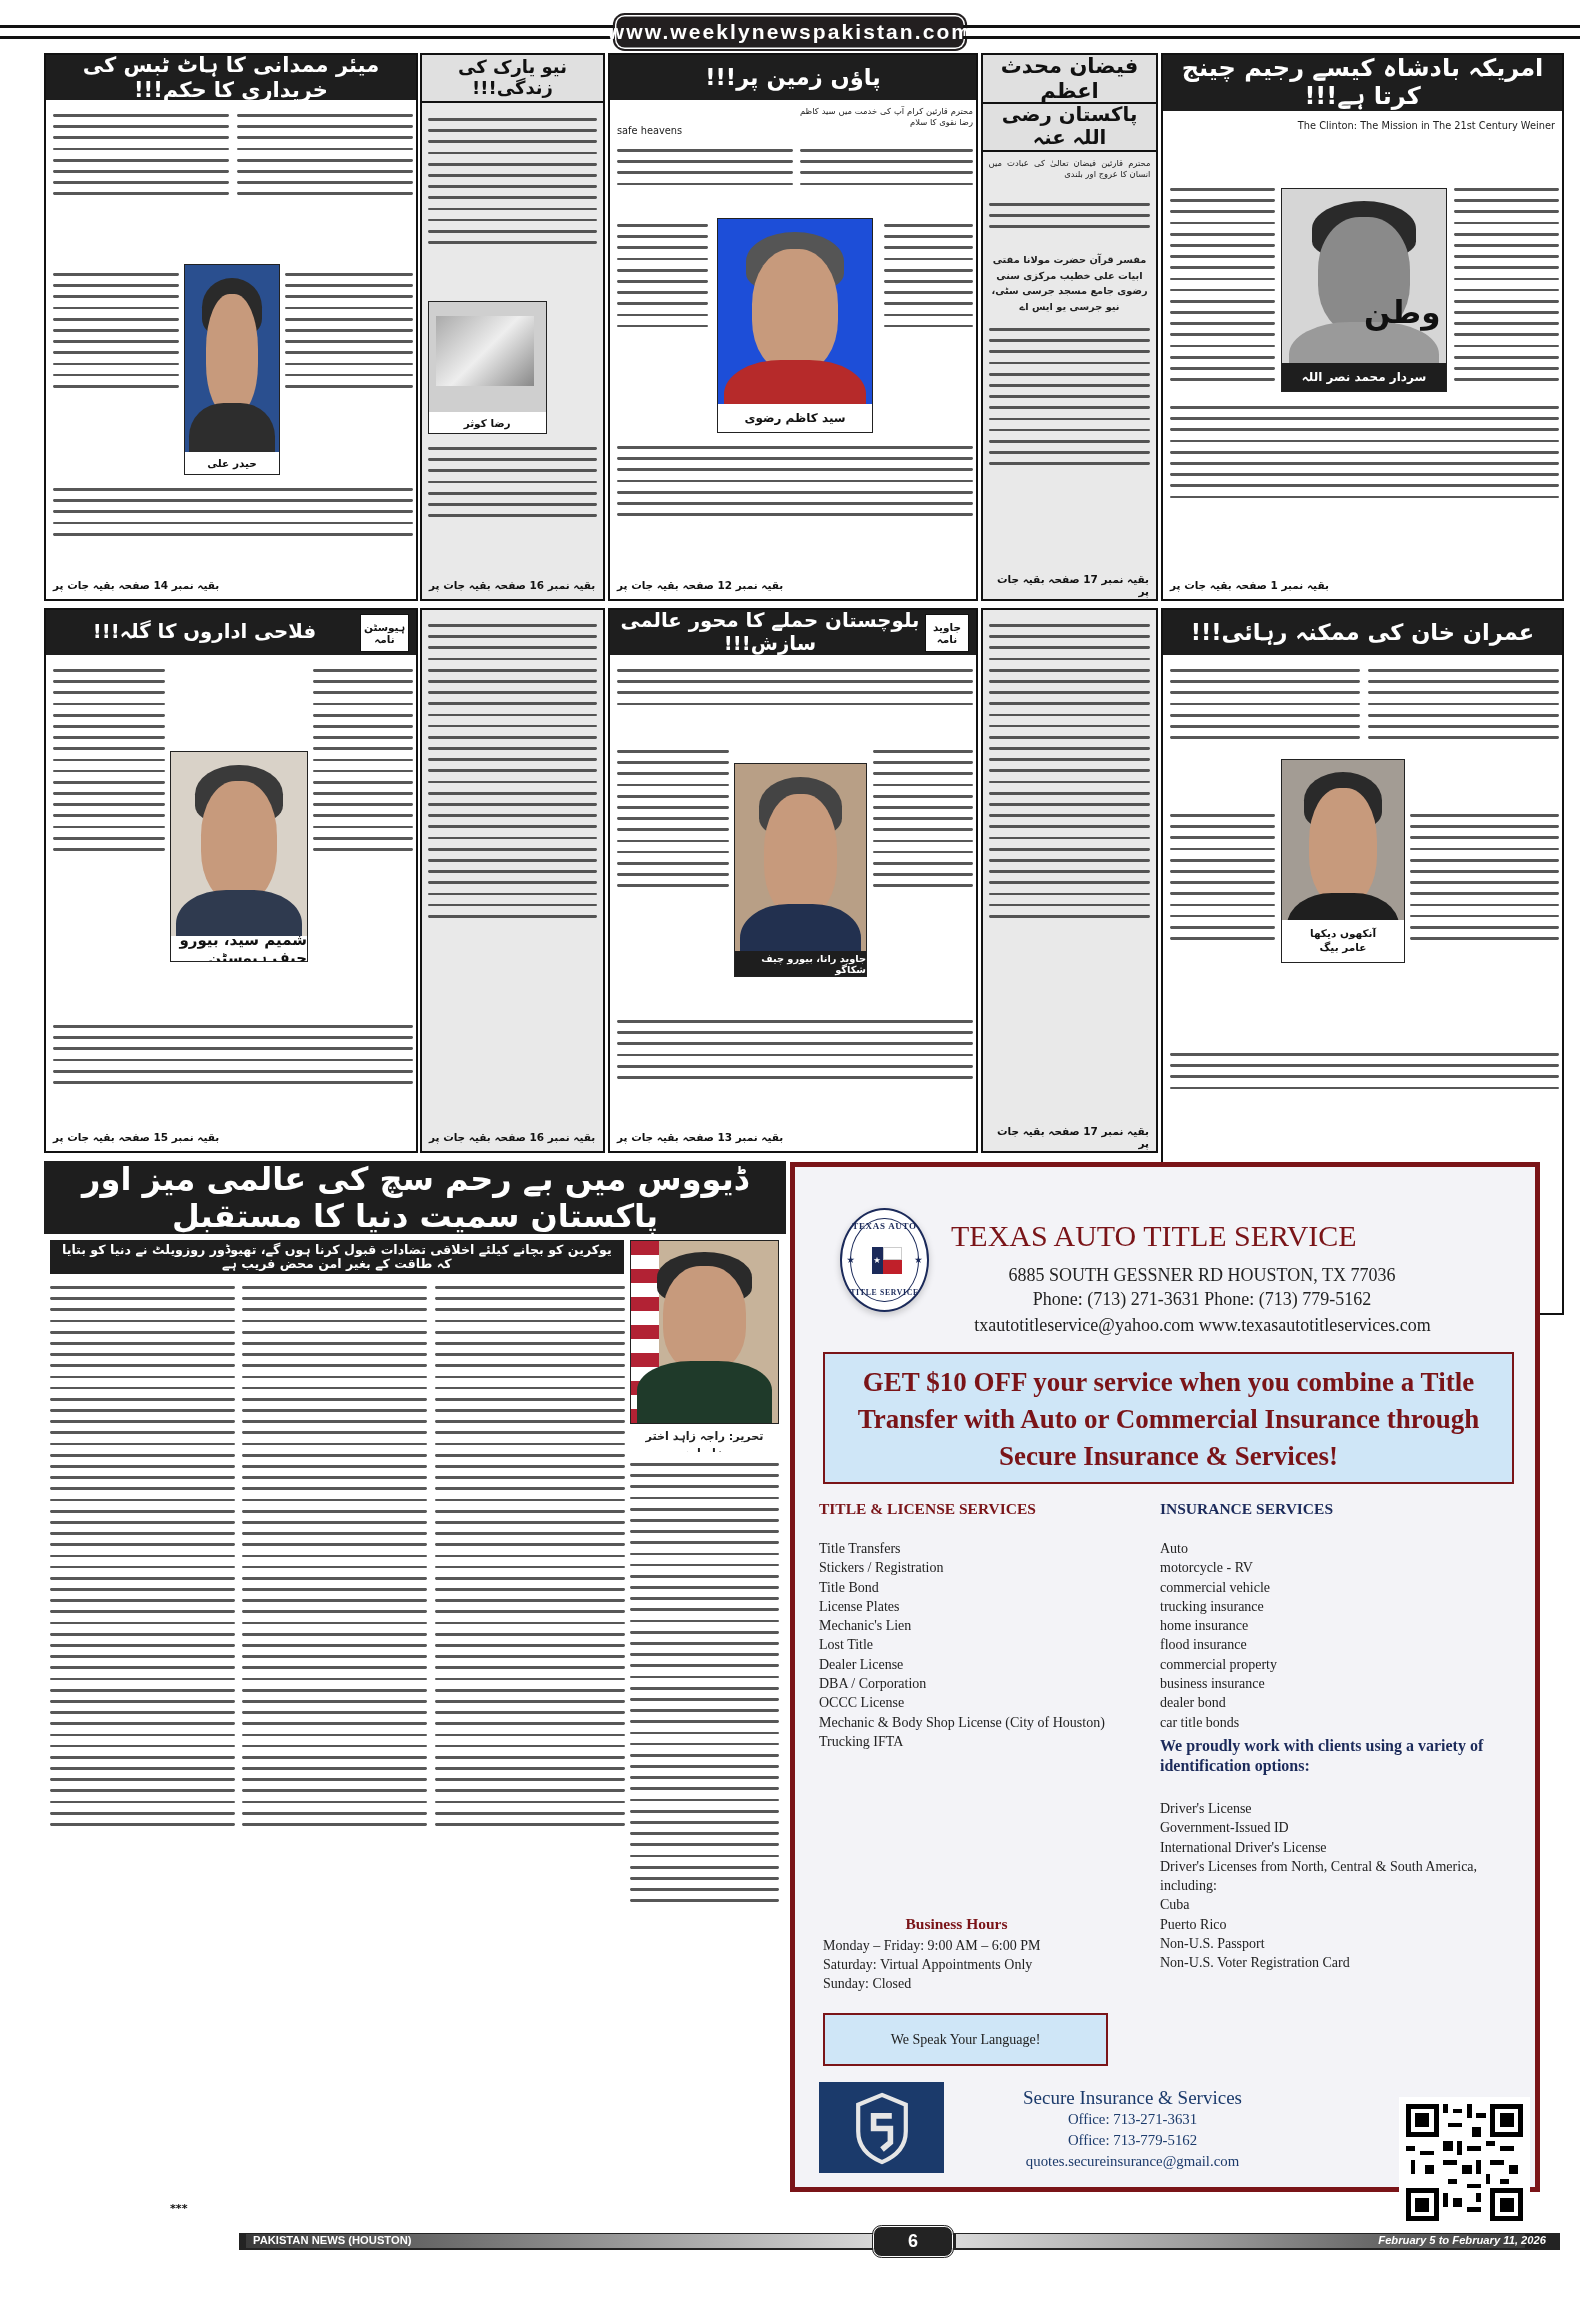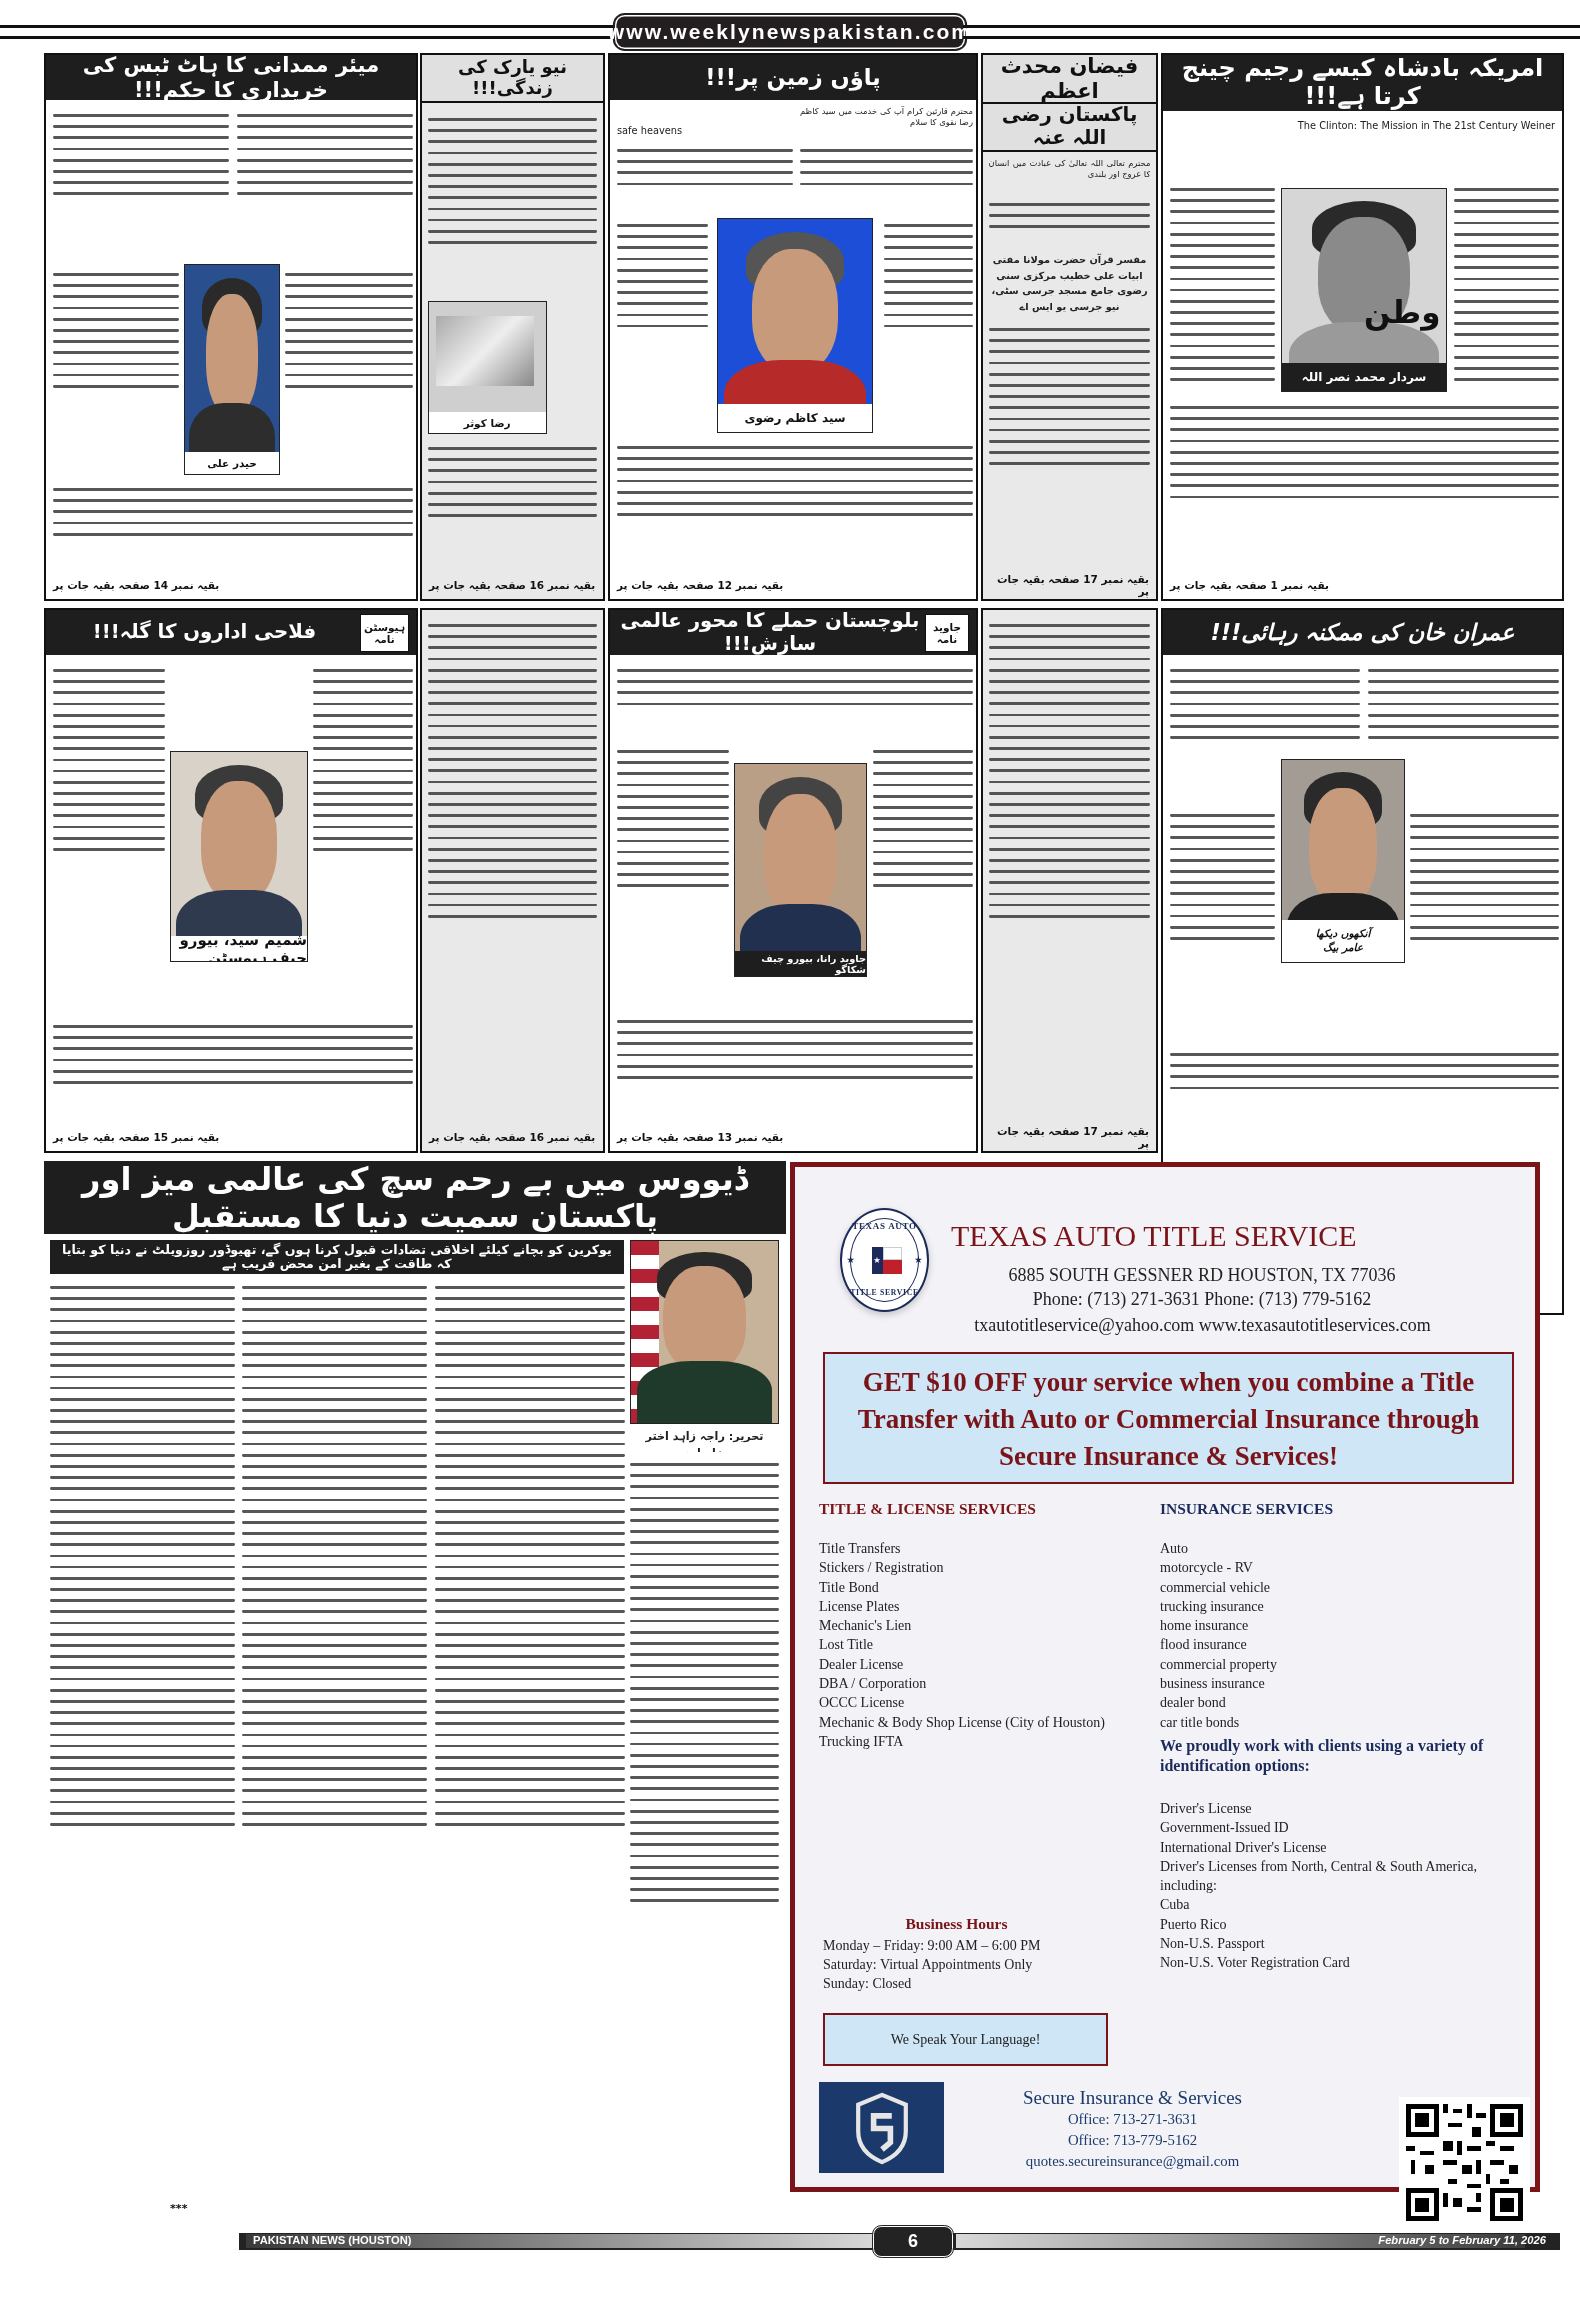--- a/index.html
+++ b/index.html
@@ -152,21 +152,21 @@
       <i></i>
       <i></i>
       <i></i>
     </div>
   <div class="continued">بقیہ نمبر 1 صفحہ بقیہ جات پر</div>
 </article>
 
 <article class="box shaded" style="left:981px; top:53px; width:177px; height:548px;">
   <div class="headline light" style="height:49px; font-size:21px;">فیضان محدث اعظم</div>
   <div class="headline light" style="top:49px; height:48px; font-size:19.7px;">پاکستان رضی اللہ عنہ</div>
-  <div class="body-text" style="left:5.6px; right:5.6px; top:103px; height:37px; font-size:8.4px; line-height:11.2px;">محترم تعالی اللہ تعالیٰ کی عبادت میں انسان کا عروج اور بلندی</div>
+  <div class="body-text" style="left:5.6px; right:5.6px; top:103px; height:37px; font-size:8.4px; line-height:11.2px;">محترم قارئین فیضان تعالیٰ کی عبادت میں انسان کا عروج اور بلندی</div>
   <div class="body-text" style="left:5.6px; right:5.6px; top:197px; height:63px; font-size:9.8px; font-weight:bold; line-height:15.5px; text-align:center;">مفسر قرآن حضرت مولانا مفتی ابیات علی خطیب مرکزی سنی رضوی جامع مسجد جرسی سٹی، نیو جرسی یو ایس اے</div>
   <div class="lines" style="left:5.6px; right:5.6px; top:141px; height:53px;">
       <i></i>
       <i></i>
       <i></i>
     </div>
   <div class="lines" style="left:5.6px; right:5.6px; top:266px; height:246px;">
       <i></i>
       <i></i>
       <i></i>
@@ -331,21 +331,21 @@
   <div class="lines" style="left:7px; width:360px; top:426px; height:91px;">
       <i></i>
       <i></i>
       <i></i>
       <i></i>
       <i></i>
     </div>
   <div class="continued">بقیہ نمبر 14 صفحہ بقیہ جات پر</div>
 </article>
 
-<article class="box" style="left:1161px; top:608px; width:403px; height:707px;font-style:italic;">
+<article class="box" style="left:1161px; top:608px; width:403px; height:707px;">
   <div class="headline" style="height:45px; font-size:22.5px;">عمران خان کی ممکنہ رہائی!!!</div>
   <div class="lines" style="left:7px; width:190px; top:52px; height:141px;">
       <i></i>
       <i></i>
       <i></i>
       <i></i>
       <i></i>
       <i></i>
       <i></i>
     </div>

